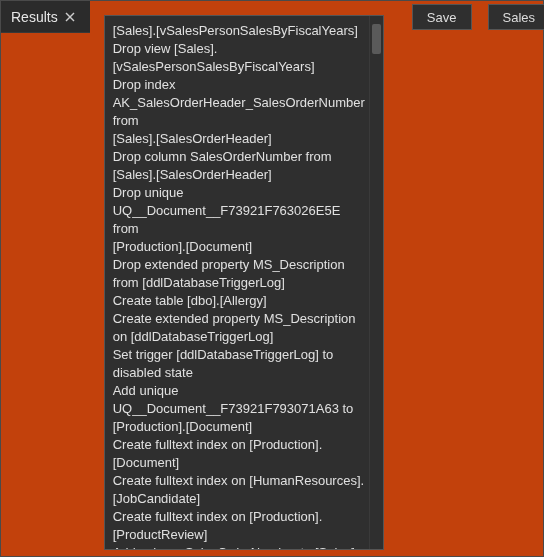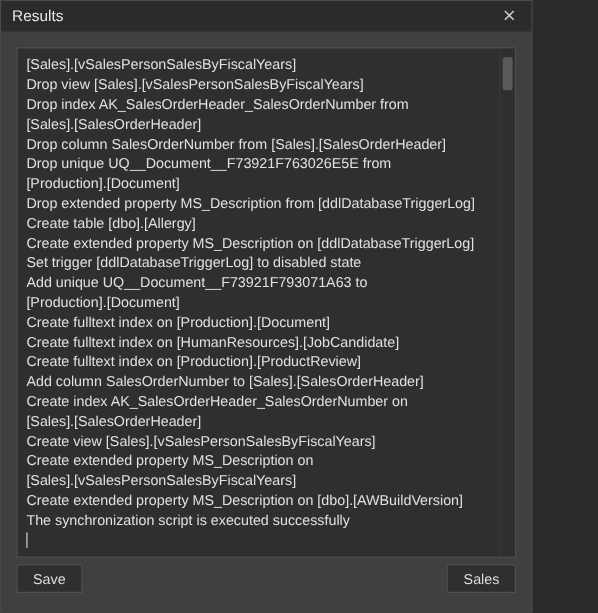--- a/index.html
+++ b/index.html
@@ -5,25 +5,25 @@
   * { box-sizing: border-box; }
   html, body {
     margin: 0; padding: 0;
     width: 544px; height: 557px;
     font-family: "Segoe UI", Tahoma, sans-serif;
     background: #2b2b2b;
     color: #ddd;
     overflow: hidden;
   }
   .window {
-    width: 484px; height: 557px;
-    background: #404040;
+    width: 544px; height: 557px;
+    background: #c2410c;
     border: 1px solid #4a4a4a;
     display: flex;
-    flex-direction: column;
+    flex-direction: row;
   }
   .titlebar {
     height: 32px;
     background: #2b2b2b;
     display: flex;
     align-items: center;
     padding: 0 8px 0 10px;
     border-bottom: 1px solid #383838;
   }
   .titlebar .title {

